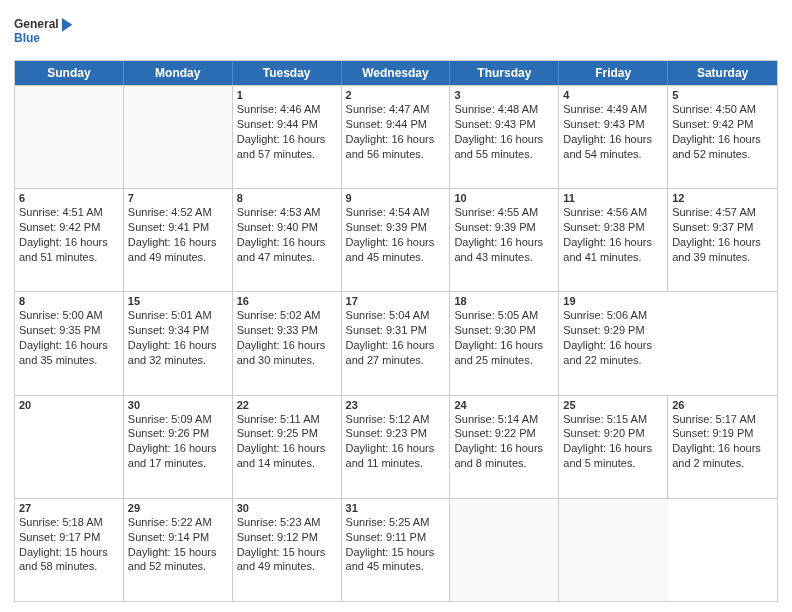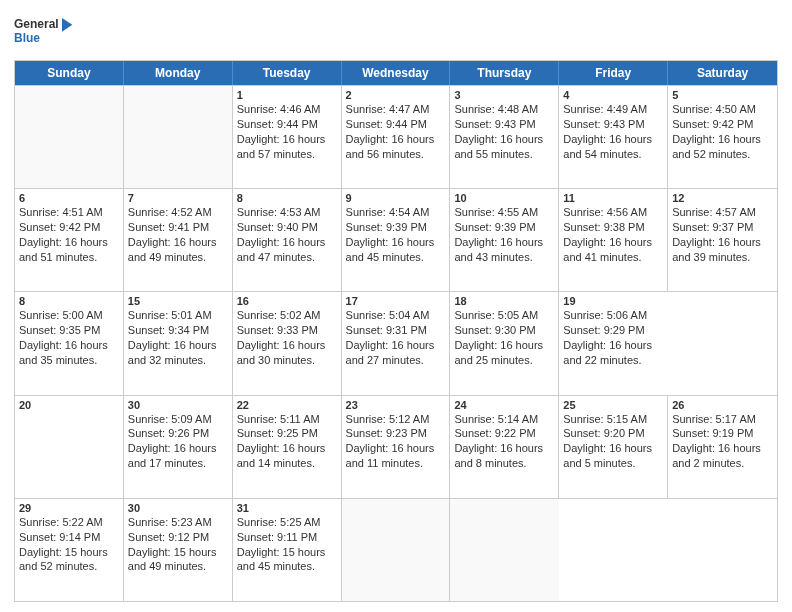--- a/index.html
+++ b/index.html
@@ -228,20 +228,24 @@
             <div class="day-num">25</div>
             <div class="day-info">Sunrise: 5:15 AM<br>Sunset: 9:20 PM<br>Daylight: 16 hours and 5 minutes.</div>
           </div>
           <div class="cal-cell">
             <div class="day-num">26</div>
             <div class="day-info">Sunrise: 5:17 AM<br>Sunset: 9:19 PM<br>Daylight: 16 hours and 2 minutes.</div>
           </div>
         </div>
         <div class="cal-week">
           <div class="cal-cell">
+            <div class="day-num">27</div>
+            <div class="day-info">Sunrise: 5:18 AM<br>Sunset: 9:17 PM<br>Daylight: 15 hours and 58 minutes.</div>
+          </div>
+          <div class="cal-cell">
             <div class="day-num">29</div>
             <div class="day-info">Sunrise: 5:22 AM<br>Sunset: 9:14 PM<br>Daylight: 15 hours and 52 minutes.</div>
           </div>
           <div class="cal-cell">
             <div class="day-num">30</div>
             <div class="day-info">Sunrise: 5:23 AM<br>Sunset: 9:12 PM<br>Daylight: 15 hours and 49 minutes.</div>
           </div>
           <div class="cal-cell">
             <div class="day-num">31</div>
             <div class="day-info">Sunrise: 5:25 AM<br>Sunset: 9:11 PM<br>Daylight: 15 hours and 45 minutes.</div>

